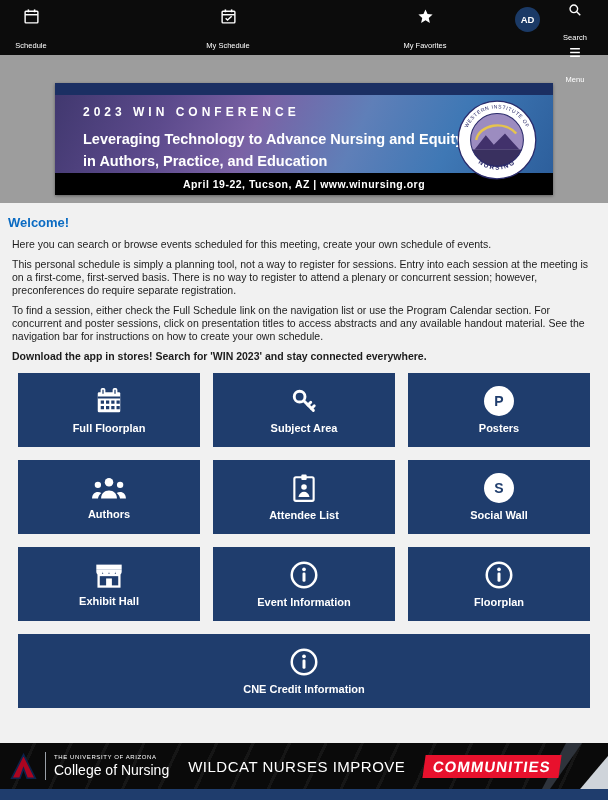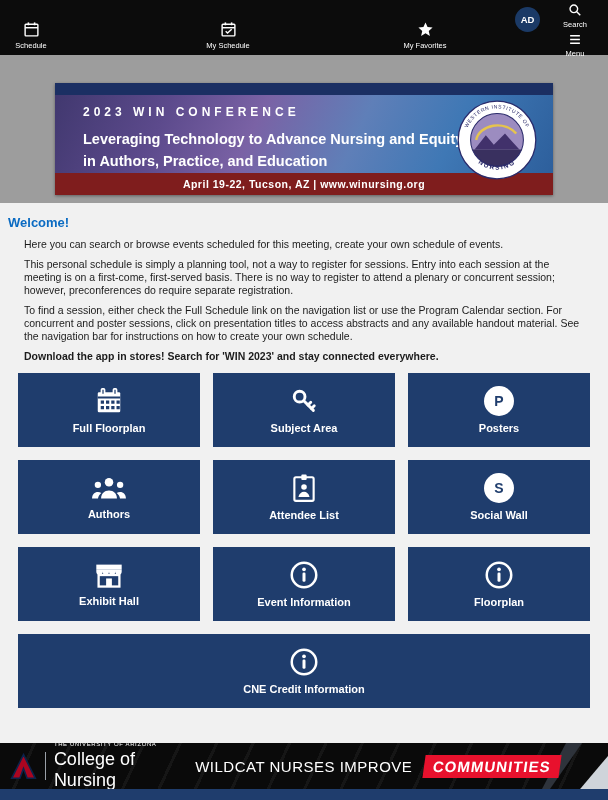--- a/index.html
+++ b/index.html
@@ -21,21 +21,21 @@
     position: absolute;
     left: 8px; bottom: 5px;
     width: 440px;
     display: flex;
     justify-content: space-between;
   }
   .nav-item {
     display: flex; flex-direction: column; align-items: center;
     gap: 3px; cursor: pointer; min-width: 46px;
   }
-  .nav-label { color: #fff; font-size: 7.5px; }
+  .nav-label { color: #fff; font-size: 7.5px; margin-top: 13px; }
   .avatar {
     position: absolute; right: 68px; top: 7px;
     width: 25px; height: 25px; border-radius: 50%;
     background: #1b3a66; color: #fff;
     font-size: 9.5px; font-weight: bold;
     display: flex; align-items: center; justify-content: center;
     cursor: pointer;
   }
   .topbar-right {
     position: absolute; right: 10px; top: 3px;
@@ -54,30 +54,30 @@
     flex: 1;
     background: linear-gradient(115deg, #41386f 0%, #5c4a8c 22%, #7a62a5 40%, #5f7fb8 60%, #3f78b5 78%, #2d5f9c 100%);
     padding: 10px 0 0 28px;
   }
   .banner-kicker {
     color: #fff; font-size: 12px; font-weight: 600; letter-spacing: 4px;
     margin-bottom: 9px;
   }
   .banner-title { color: #fff; font-size: 14.5px; font-weight: bold; line-height: 1.55; }
   .banner-bottom-strip {
-    height: 23px; background: #7f1d1d;
+    height: 23px; background: #000000;
     display: flex; align-items: center; justify-content: center;
   }
   .banner-footer-text { color: #fff; font-size: 10.5px; font-weight: bold; letter-spacing: .5px; }
   .banner-logo { position: absolute; right: 16px; top: 17px; }
 
   
   .content { padding: 8px 8px 0; }
   .welcome-heading { color: #0b6bc2; font-size: 13px; font-weight: bold; margin: 4px 0 8px; }
-  .content p { font-size: 10.5px; color: #1c1c1c; line-height: 13px; margin: 7px 16px; }
+  .content p { font-size: 10.5px; color: #1c1c1c; line-height: 13px; margin: 7px 4px; }
   .download-note { font-weight: bold; }
 
   
   .tile-grid {
     margin: 10px 18px 0;
     display: grid;
     grid-template-columns: repeat(3, 1fr);
     gap: 13px;
   }
   .tile {
@@ -115,21 +115,21 @@
     clip-path: polygon(100% 28%, 100% 100%, 18% 100%);
   }
   .ad-shard2 {
     position: absolute; right: 26px; top: 0; width: 40px; height: 46px;
     background: #2e333b;
     clip-path: polygon(60% 0, 100% 0, 20% 100%, 0 100%);
   }
   .ad-left { display: flex; align-items: center; gap: 8px; z-index: 1; }
   .ad-divider { width: 1px; height: 28px; background: #9aa0a8; }
   .ad-univ { color: #fff; font-size: 6px; letter-spacing: .6px; margin-bottom: 2px; }
-  .ad-college { color: #fff; font-size: 18px; }
+  .ad-college { color: #fff; font-size: 14px; }
   .ad-message {
     flex: 1; text-align: center; z-index: 1;
     color: #fff; font-size: 15px; font-weight: 400; letter-spacing: .5px;
     white-space: nowrap;
   }
   .ad-highlight {
     z-index: 1;
     background: #e8112d; color: #fff;
     font-size: 15px; font-weight: 800; letter-spacing: 1px;
     padding: 3px 9px; transform: skewX(-8deg);

